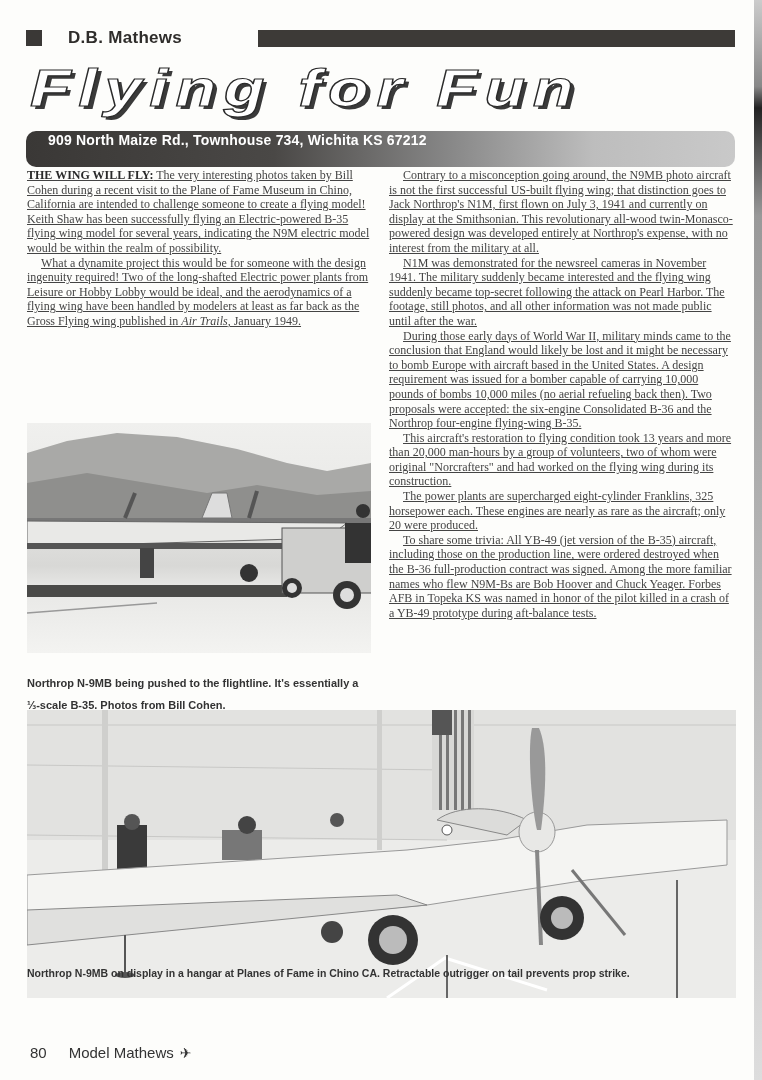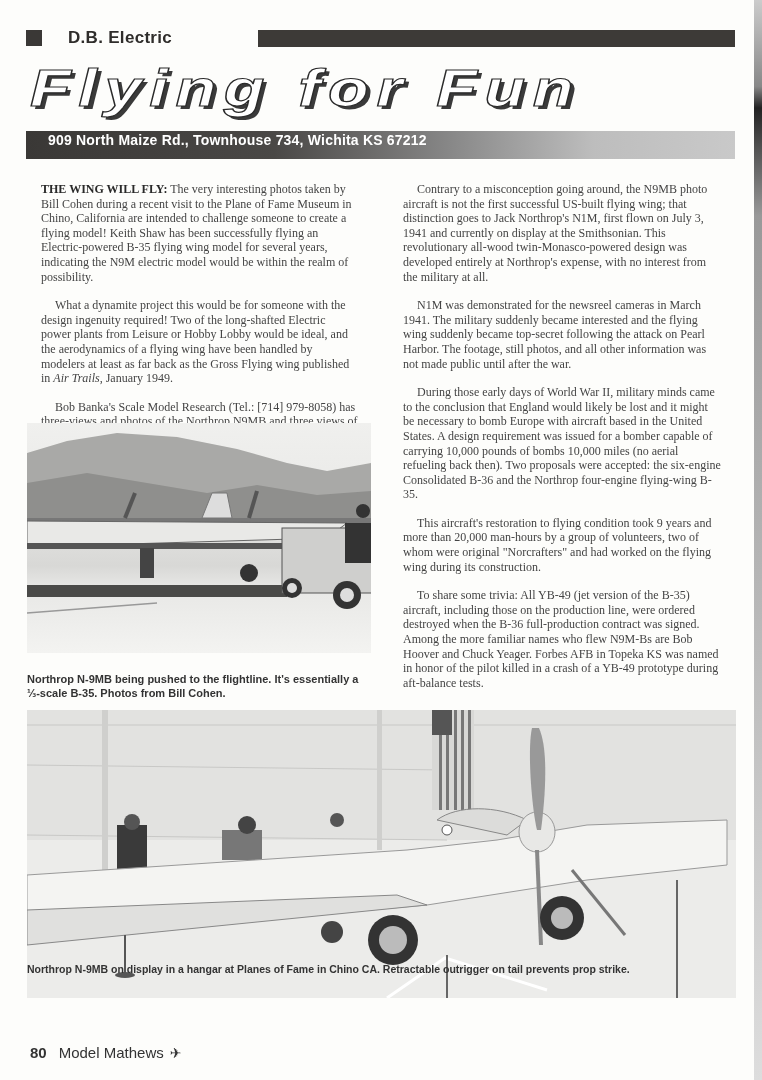--- a/index.html
+++ b/index.html
@@ -25,75 +25,75 @@
     position: absolute; top: 62px; left: 30px;
     font-family: "Liberation Sans", sans-serif; font-weight: bold; font-style: italic;
     font-size: 52px; letter-spacing: 6px; line-height: 1;
     color: #fff;
     -webkit-text-stroke: 1.2px #2b2b2b;
     text-shadow: 3px 3px 0 #3a3a3a;
     transform: scaleX(1.28); transform-origin: left top;
   }
 
   .address-bar {
-    position: absolute; top: 131px; left: 26px; width: 709px; height: 28px;
+    position: absolute; top: 131px; left: 26px; width: 709px; height: 36px;
     background: linear-gradient(to right, #3a3836 0%, #4a4846 35%, #888 60%, #bdbdbd 80%, #c9c9c9 100%);
+    border-radius: 10px;
   }
   .address-text {
     position: absolute; left: 22px; top: 1px;
     font-family: "Liberation Sans", sans-serif; font-weight: bold; font-size: 14px; color: #fff; letter-spacing: 0.2px;
   }
 
   .col { position: absolute; font-size: 12px; line-height: 14.6px; color: #444; }
-  .col p { margin: 14px; text-indent: 14px; }
+  .col p { margin: 0; text-indent: 14px; text-decoration: underline; }
   .col p.first { text-indent: 0; }
   .col-left { left: 27px; top: 168px; width: 345px; }
   .col-right { left: 389px; top: 168px; width: 346px; }
   .lead { font-weight: bold; color: #2a2a2a; }
   .ital { font-style: italic; text-align: right; }
 
   .photo1 {
     position: absolute; left: 27px; top: 423px; width: 344px; height: 230px; overflow: hidden;
     background: linear-gradient(to bottom, #f0f0ee 0%, #eaeae8 30%, #d8d8d6 62%, #e8e8e6 72%, #f3f3f1 100%);
   }
   .photo2 {
     position: absolute; left: 27px; top: 710px; width: 709px; height: 288px; overflow: hidden;
     background: #eeeeec;
   }
   .caption {
-    position: absolute; font-family: "Liberation Sans", sans-serif; font-weight: bold; color: #333; font-size: 11px; line-height: 14px;
+    position: absolute; font-family: "Liberation Sans", sans-serif; font-weight: bold; color: #333; font-size: 11px; line-height: 22px;
   }
   .caption1 { left: 27px; top: 672px; width: 346px; }
   .caption2 { left: 27px; top: 962px; width: 720px; font-size: 10.5px; }
 
   .footer { position: absolute; left: 30px; top: 1044px; font-family: "Liberation Sans", sans-serif; font-size: 15px; color: #333; }
-  .footer .num { font-weight: bold; margin-right: 12px; }
+  .footer .num { font-weight: normal; margin-right: 22px; }
   .footer .plane { margin-left: 6px; font-size: 14px; }
 </style>
 </head>
 <body>
 
 <div class="right-edge"></div>
 
 <div class="author-row">
   <div class="author-square"></div>
-  <div class="author-name">D.B. Electric</div>
+  <div class="author-name">D.B. Mathews</div>
   <div class="author-bar"></div>
 </div>
 
 <div class="title">Flying for Fun</div>
 
 <div class="address-bar">
   <span class="address-text">909 North Maize Rd., Townhouse 734, Wichita KS 67212</span>
 </div>
 
 <div class="col col-left">
   <p class="first"><span class="lead">THE WING WILL FLY:</span><span> The very interesting photos taken by Bill Cohen during a recent visit to the Plane of Fame Museum in Chino, California are intended to challenge someone to create a flying model! Keith Shaw has been successfully flying an Electric-powered B-35 flying wing model for several years, indicating the N9M electric model would be within the realm of possibility.</span></p>
   <p><span>What a dynamite project this would be for someone with the design ingenuity required! Two of the long-shafted Electric power plants from Leisure or Hobby Lobby would be ideal, and the aerodynamics of a flying wing have been handled by modelers at least as far back as the Gross Flying wing published in </span><span class="ital">Air Trails</span><span>, January 1949.</span></p>
-  <p>Bob Banka's Scale Model Research (Tel.: [714] 979-8058) has three-views and photos of the Northrop N9MB and three views of the N-1M, eliminating that hurdle quickly. So someone develop this and share the fun with the rest of us!</p>
 </div>
 
 <div class="photo1">
   <svg width="344" height="230" viewBox="0 0 344 230">
     <path d="M0,30 L40,18 L90,10 L150,14 L210,26 L260,40 L300,48 L344,40 L344,95 L0,100 Z" fill="#a9a9a7"></path>
     <path d="M0,60 L60,50 L120,60 L180,70 L230,62 L290,72 L344,68 L344,95 L0,100 Z" fill="#8f8f8d"></path>
     <rect x="0" y="95" width="344" height="5" fill="#777"></rect>
     <path d="M0,98 L320,100 L300,115 L0,124 Z" fill="#e9e9e7" stroke="#666" stroke-width="1"></path>
     <rect x="0" y="120" width="300" height="6" fill="#555"></rect>
     <line x1="98" y1="95" x2="108" y2="70" stroke="#555" stroke-width="4"></line>
@@ -109,23 +109,24 @@
       <circle cx="265" cy="165" r="5" fill="#ddd"></circle>
     <circle cx="320" cy="172" r="14" fill="#333"></circle>
       <circle cx="320" cy="172" r="7" fill="#ddd"></circle>
     <line x1="0" y1="190" x2="130" y2="180" stroke="#999" stroke-width="1.5"></line>
   </svg>
 </div>
 <div class="caption caption1">Northrop N-9MB being pushed to the flightline. It's essentially a ⅓-scale B-35. Photos from Bill Cohen.</div>
 
 <div class="col col-right">
   <p>Contrary to a misconception going around, the N9MB photo aircraft is not the first successful US-built flying wing; that distinction goes to Jack Northrop's N1M, first flown on July 3, 1941 and currently on display at the Smithsonian. This revolutionary all-wood twin-Monasco-powered design was developed entirely at Northrop's expense, with no interest from the military at all.</p>
-  <p>N1M was demonstrated for the newsreel cameras in March 1941. The military suddenly became interested and the flying wing suddenly became top-secret following the attack on Pearl Harbor. The footage, still photos, and all other information was not made public until after the war.</p>
+  <p>N1M was demonstrated for the newsreel cameras in November 1941. The military suddenly became interested and the flying wing suddenly became top-secret following the attack on Pearl Harbor. The footage, still photos, and all other information was not made public until after the war.</p>
   <p>During those early days of World War II, military minds came to the conclusion that England would likely be lost and it might be necessary to bomb Europe with aircraft based in the United States. A design requirement was issued for a bomber capable of carrying 10,000 pounds of bombs 10,000 miles (no aerial refueling back then). Two proposals were accepted: the six-engine Consolidated B-36 and the Northrop four-engine flying-wing B-35.</p>
-  <p>This aircraft's restoration to flying condition took 9 years and more than 20,000 man-hours by a group of volunteers, two of whom were original "Norcrafters" and had worked on the flying wing during its construction.</p>
+  <p>This aircraft's restoration to flying condition took 13 years and more than 20,000 man-hours by a group of volunteers, two of whom were original "Norcrafters" and had worked on the flying wing during its construction.</p>
+  <p>The power plants are supercharged eight-cylinder Franklins, 325 horsepower each. These engines are nearly as rare as the aircraft; only 20 were produced.</p>
   <p>To share some trivia: All YB-49 (jet version of the B-35) aircraft, including those on the production line, were ordered destroyed when the B-36 full-production contract was signed. Among the more familiar names who flew N9M-Bs are Bob Hoover and Chuck Yeager. Forbes AFB in Topeka KS was named in honor of the pilot killed in a crash of a YB-49 prototype during aft-balance tests.</p>
 </div>
 
 <div class="photo2">
   <svg width="709" height="288" viewBox="0 0 709 288">
     <rect x="0" y="0" width="709" height="288" fill="#ececea"></rect>
     <rect x="0" y="0" width="709" height="130" fill="#e2e2e0"></rect>
     <line x1="0" y1="15" x2="709" y2="15" stroke="#c8c8c6"></line>
     <line x1="0" y1="55" x2="420" y2="60" stroke="#c8c8c6"></line>
     <line x1="0" y1="125" x2="420" y2="130" stroke="#c8c8c6"></line>

